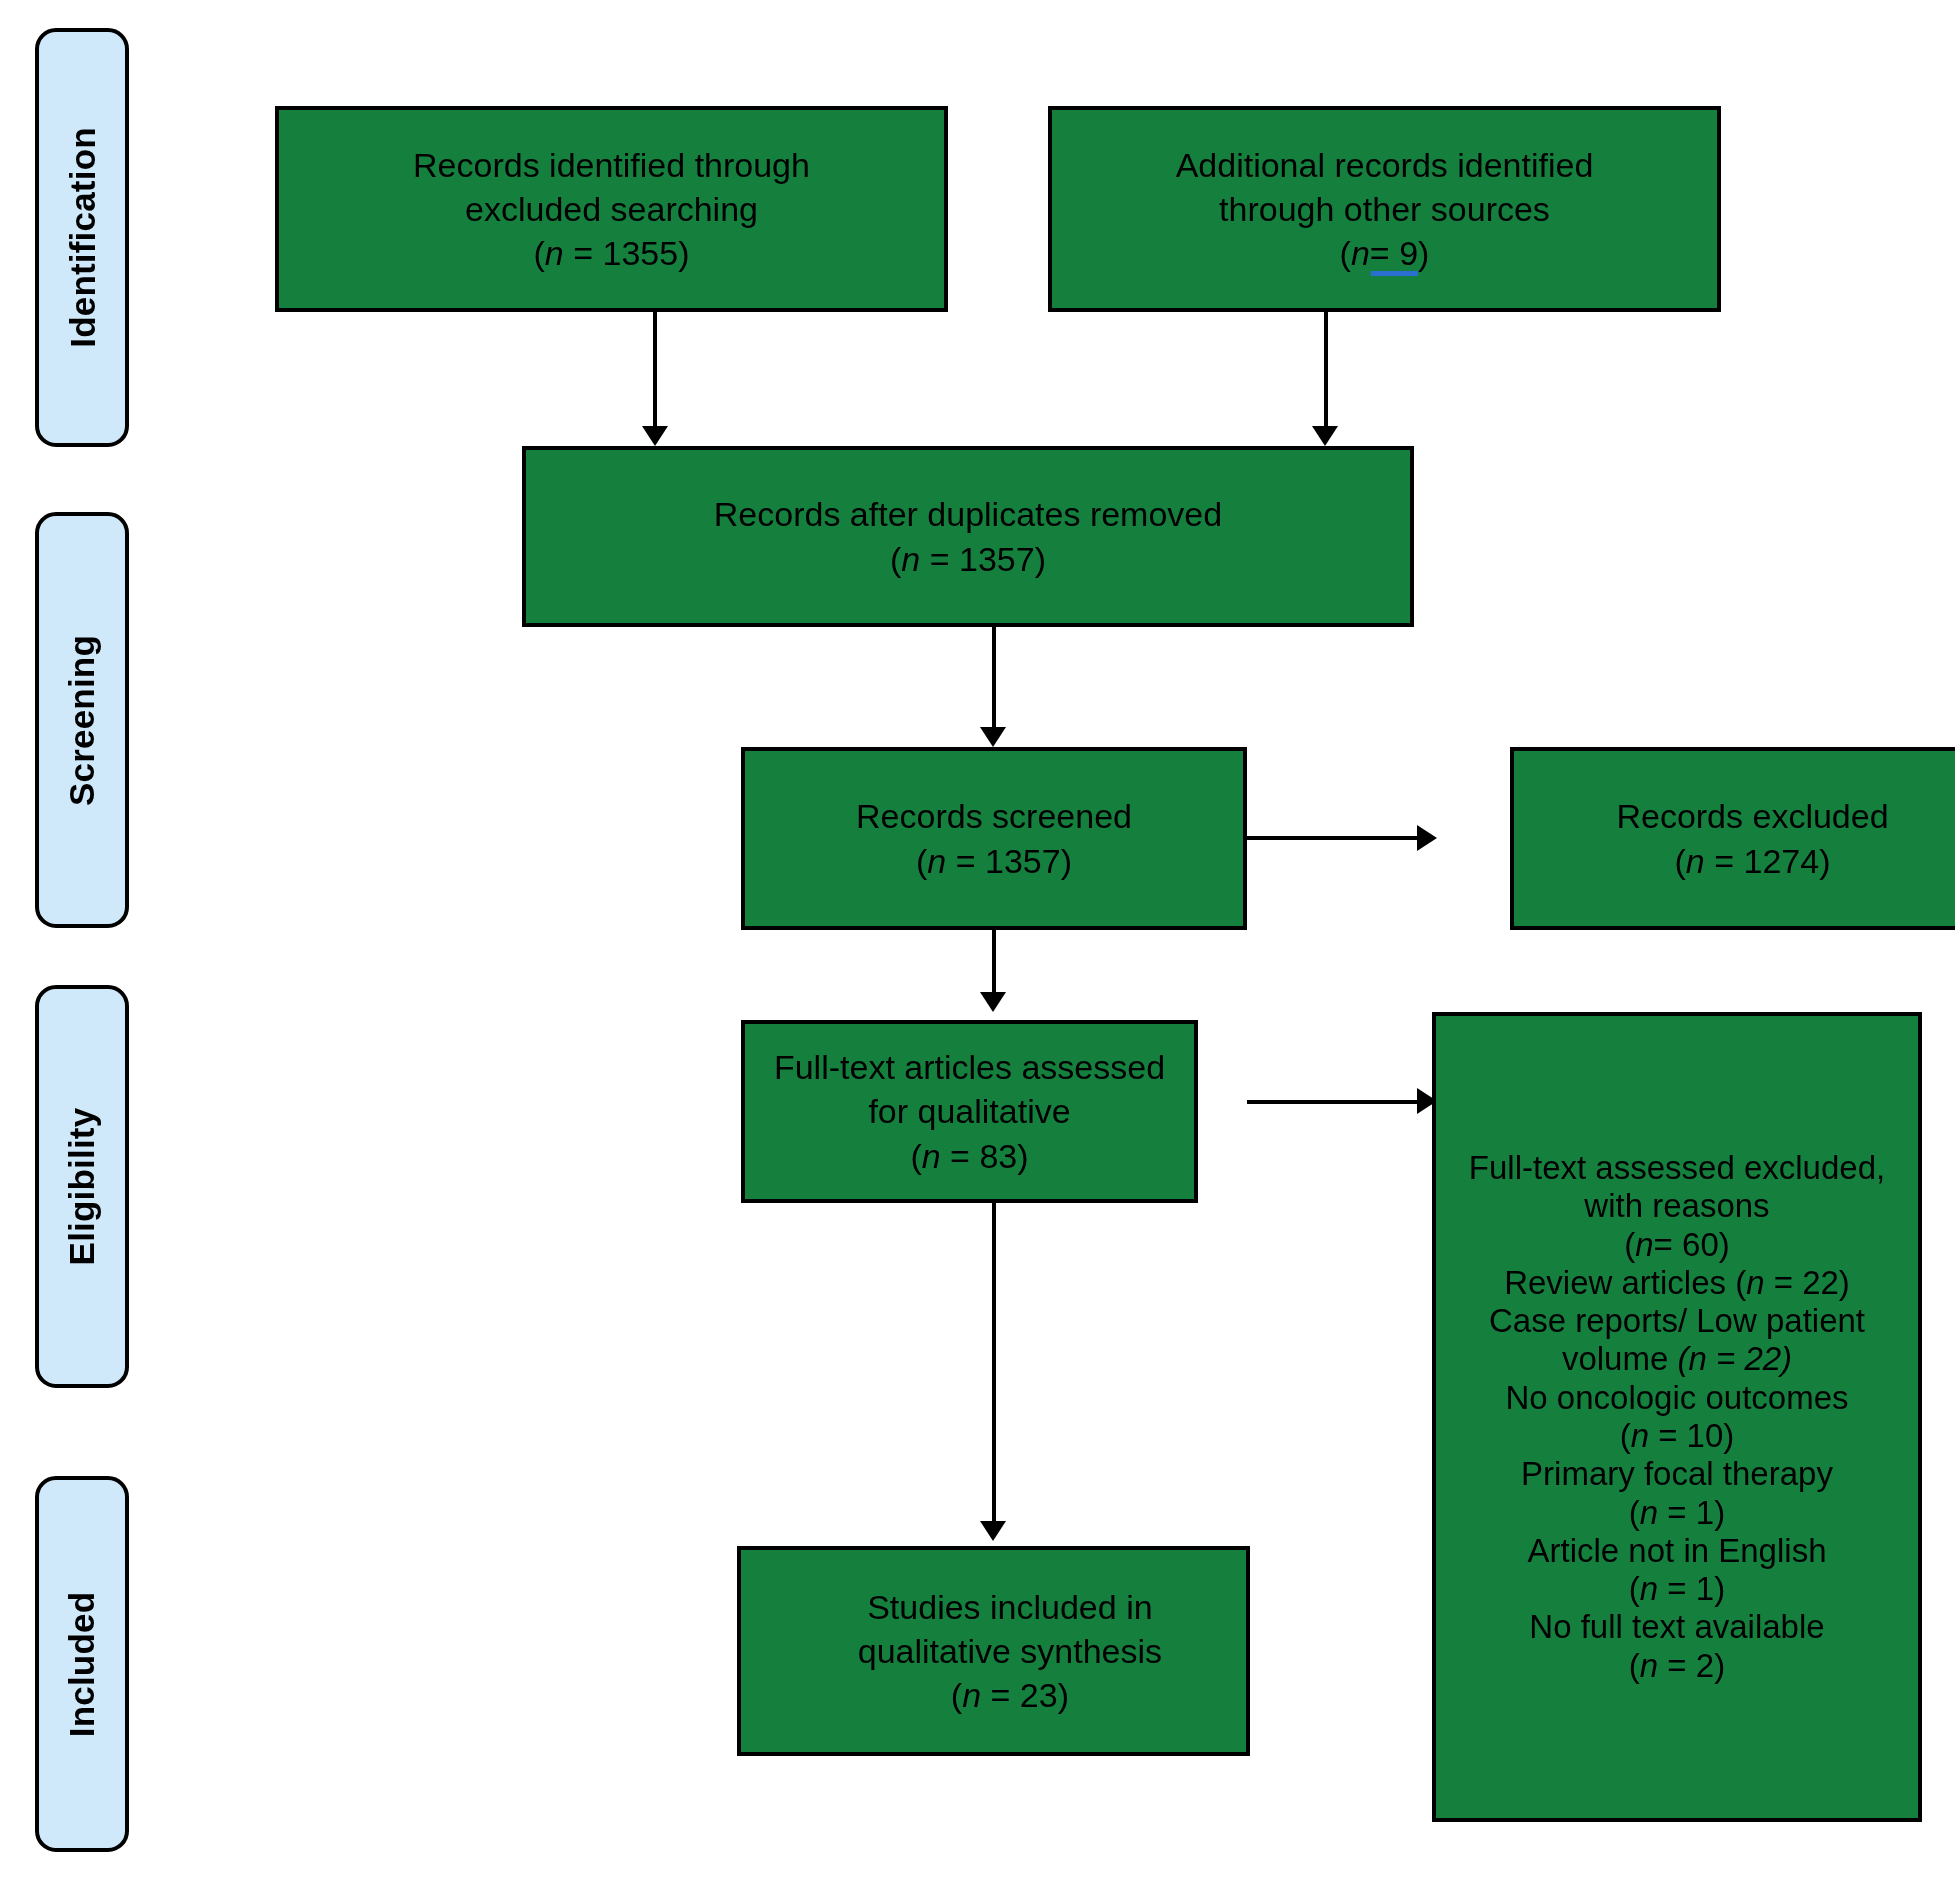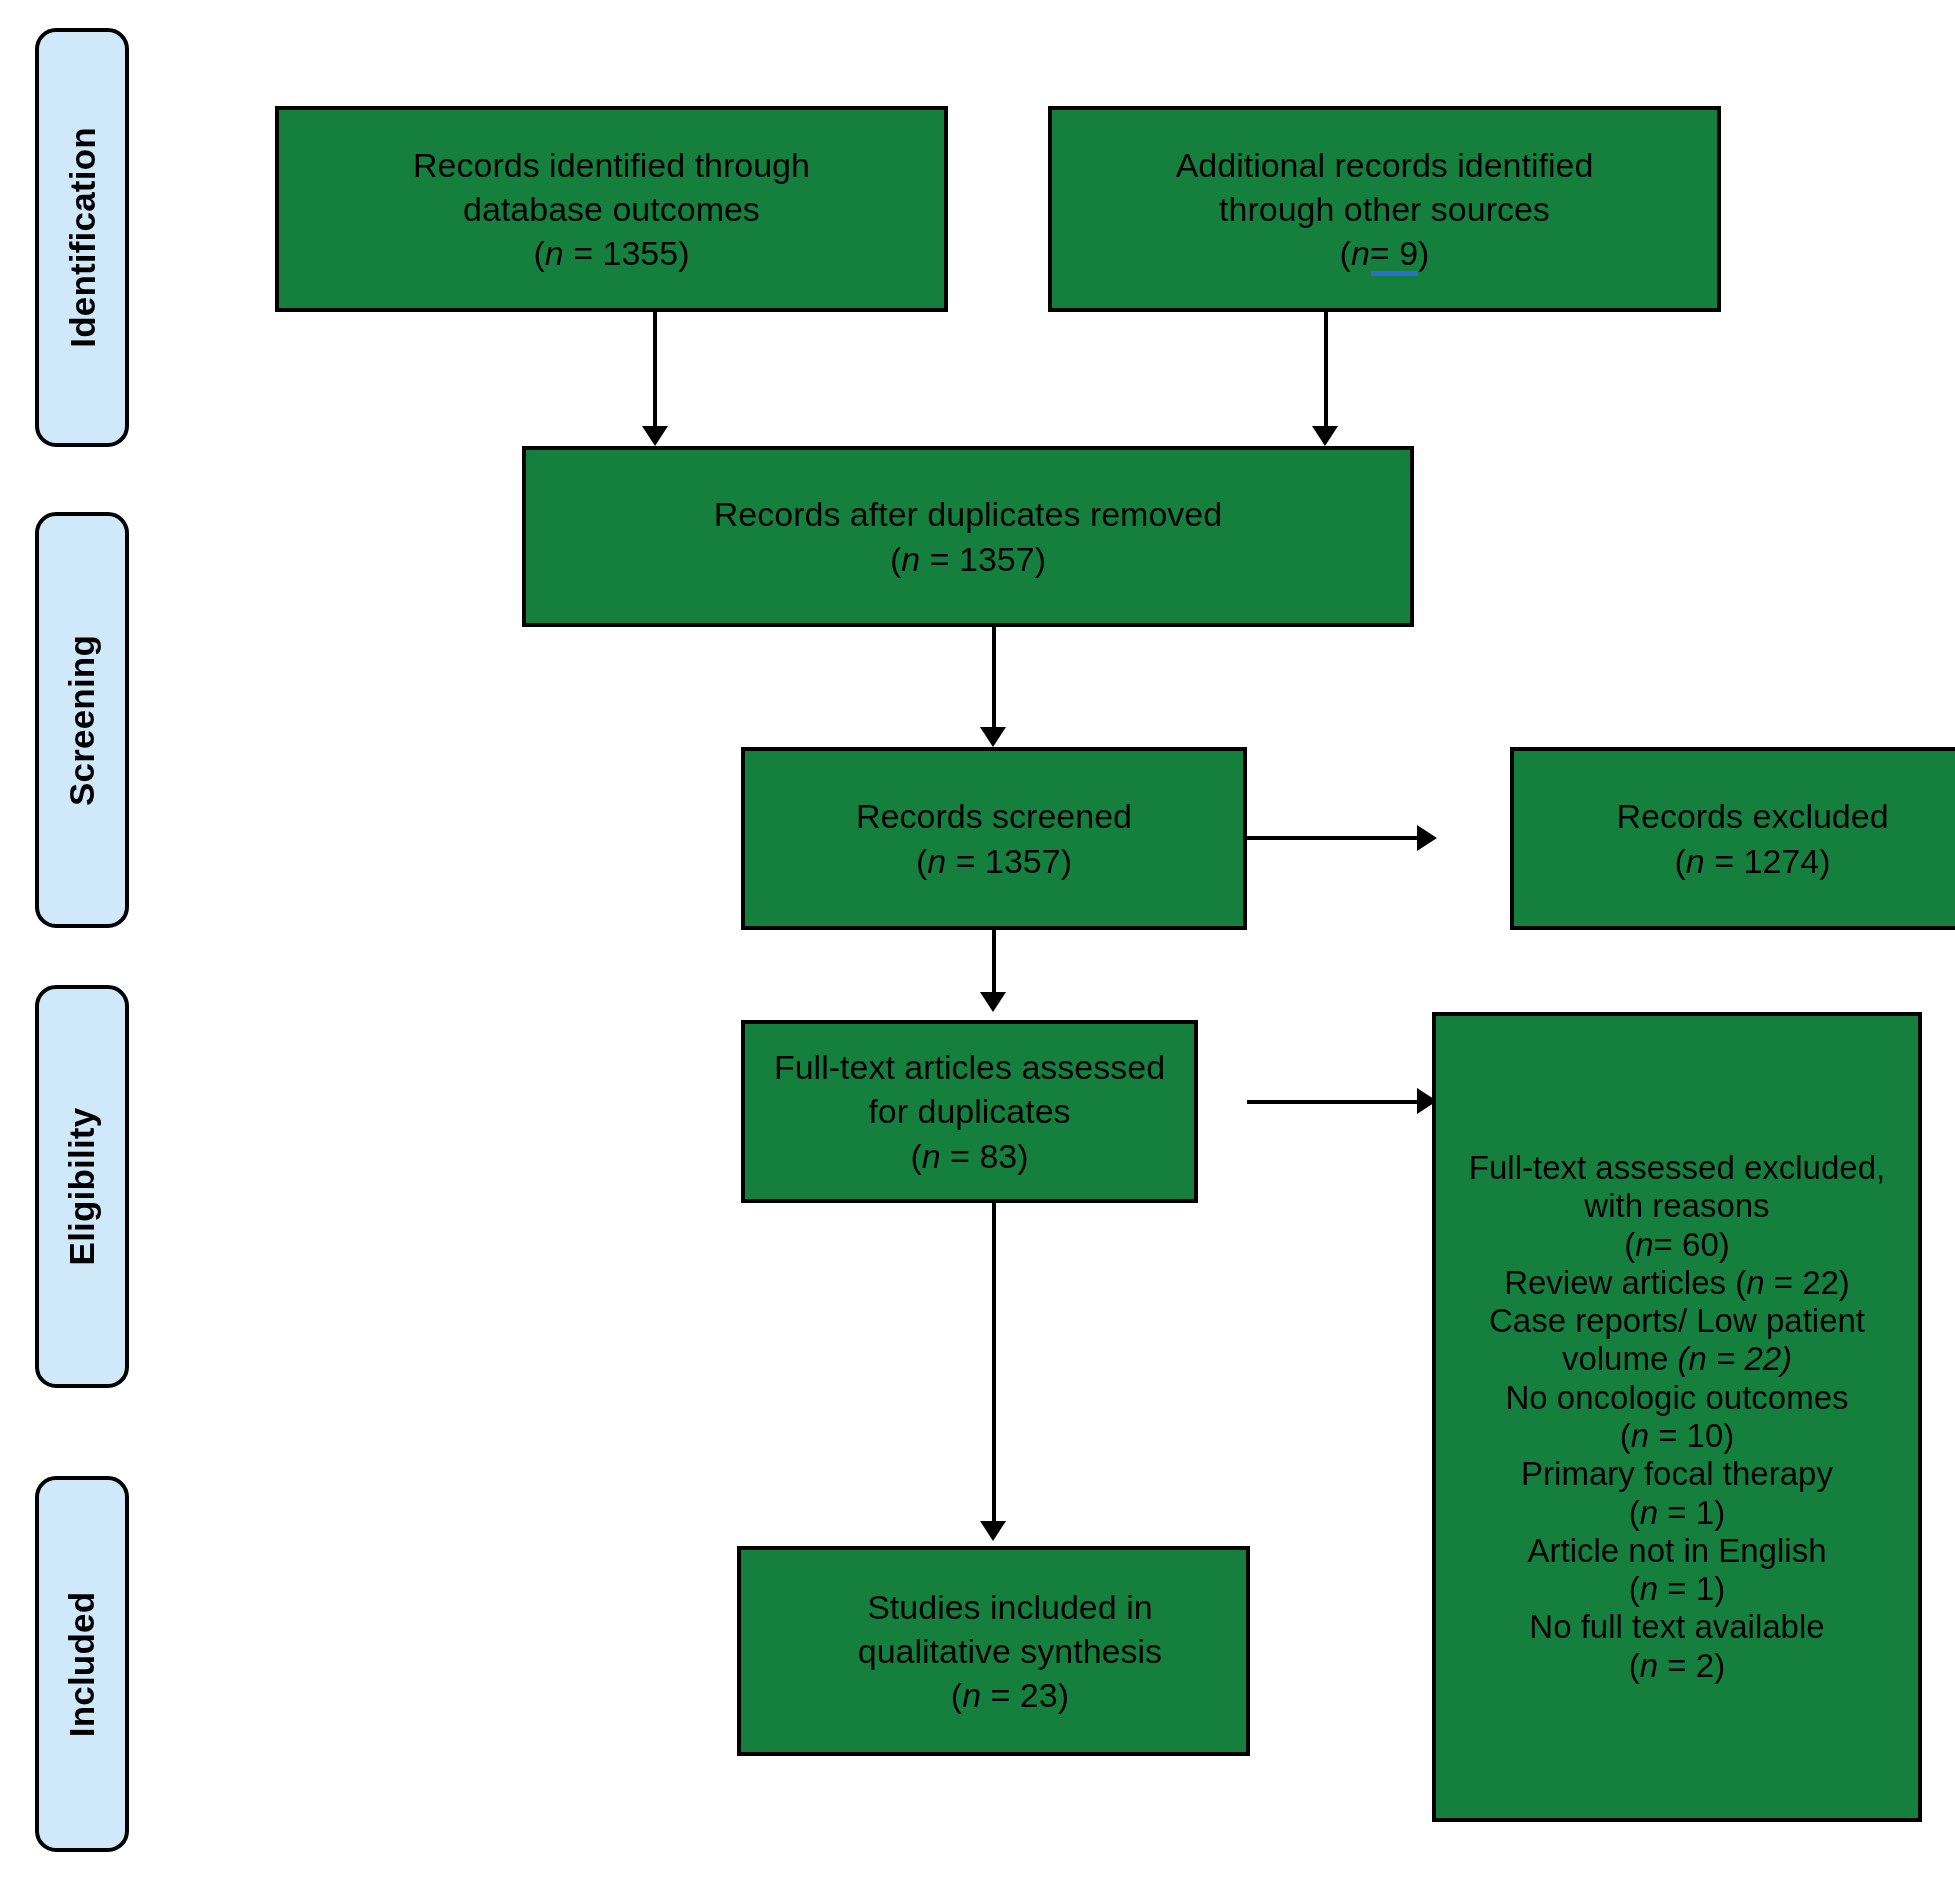--- a/index.html
+++ b/index.html
@@ -119,21 +119,21 @@
   <div class="stage" style="left: 35px; top: 985px; width: 94px; height: 403px; background: rgb(207, 233, 250);">
     <span class="stage-label">Eligibility</span>
   </div>
 
   <div class="stage" style="left: 35px; top: 1476px; width: 94px; height: 376px; background: rgb(207, 233, 250);">
     <span class="stage-label">Included</span>
   </div>
 
   <div class="box" style="left:275px; top:106px; width:673px; height:206px;">
     <div class="line">Records identified through</div>
-    <div class="line">database outcomes</div>
+    <div class="line">excluded searching</div>
     <div class="line"><span>(</span><i class="n">n</i><span> = 1355)</span></div>
   </div>
 
   <div class="box" style="left:1048px; top:106px; width:673px; height:206px;">
     <div class="line">Additional records identified</div>
     <div class="line">through other sources</div>
     <div class="line"><span>(</span><i class="n">n</i><span class="blue-underline"> =  9</span><span>)</span></div>
   </div>
 
   <div class="vline" style="left:653px; top:312px; height:115px;"></div>
@@ -161,21 +161,21 @@
   </div>
 
   <div class="hline" style="left:1247px; top:836px; width:178px;"></div>
   <div class="arrow-right" style="left:1417px; top:825px;"></div>
 
   <div class="vline" style="left:992px; top:930px; height:64px;"></div>
   <div class="arrow-down" style="left:980px; top:992px;"></div>
 
   <div class="box" style="left:741px; top:1020px; width:457px; height:183px;">
     <div class="line">Full-text articles assessed</div>
-    <div class="line">for duplicates</div>
+    <div class="line">for qualitative</div>
     <div class="line"><span>(</span><i class="n">n</i><span> = 83)</span></div>
   </div>
 
   <div class="hline" style="left:1247px; top:1100px; width:178px;"></div>
   <div class="arrow-right" style="left:1417px; top:1088px;"></div>
 
   <div class="box dense" style="left:1432px; top:1012px; width:490px; height:810px;">
     <div class="line">Full-text assessed excluded,</div>
     <div class="line">with reasons</div>
     <div class="line"><span>(</span><i class="n">n</i><span>= 60)</span></div>

